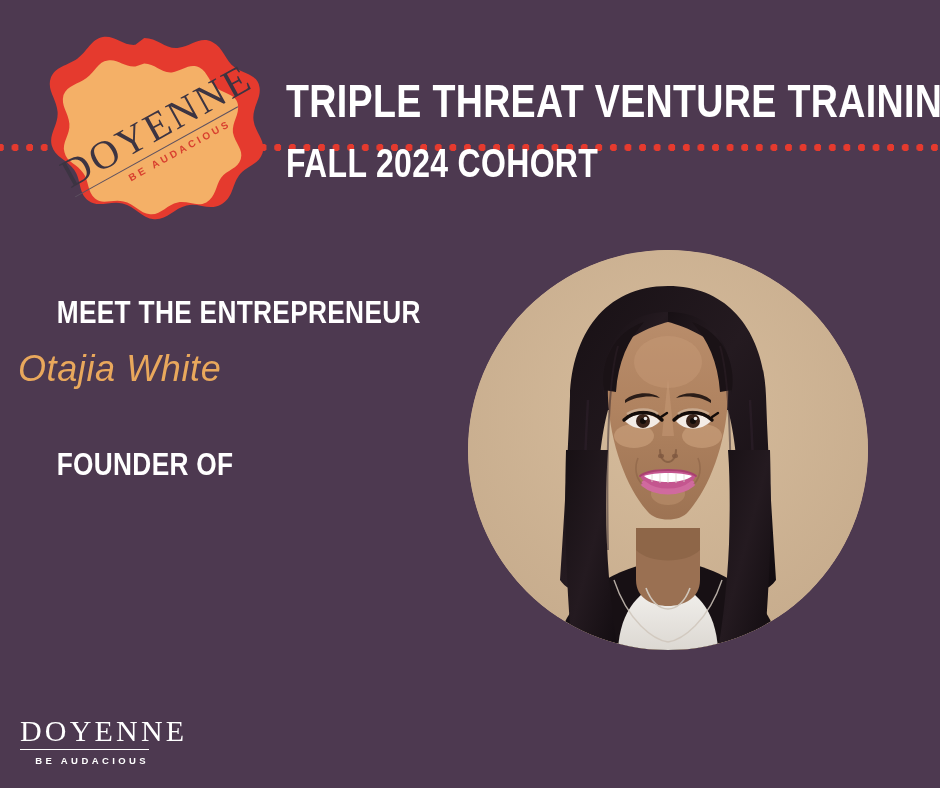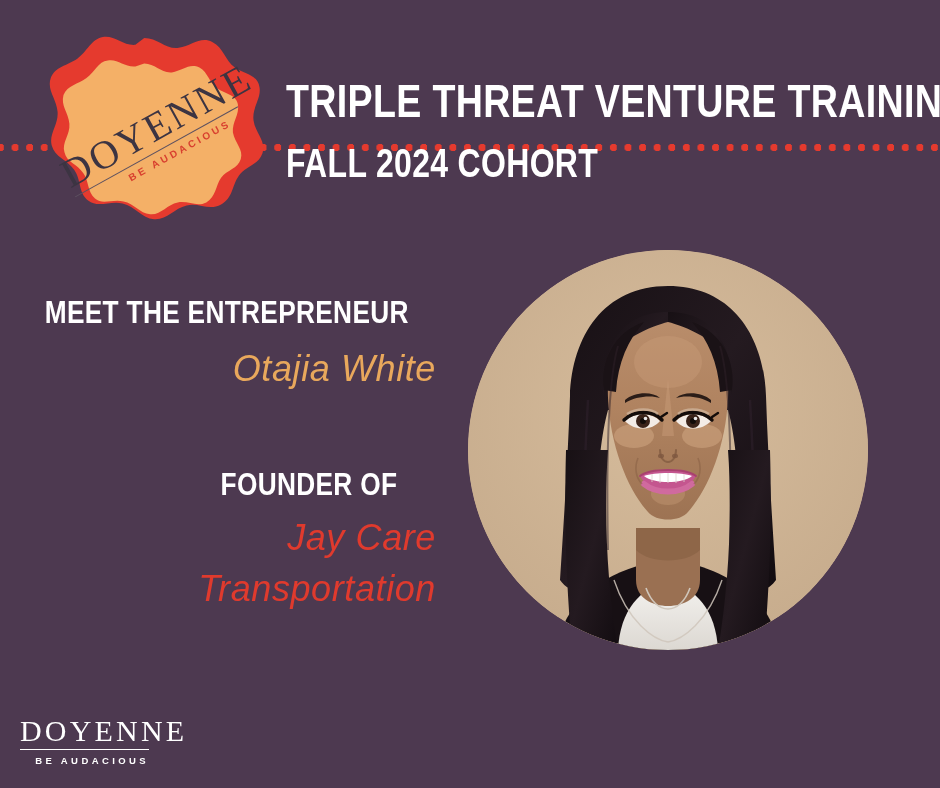--- a/index.html
+++ b/index.html
@@ -107,24 +107,24 @@
     color: #ffffff;
     margin-top: 19px;
     transform: scaleX(0.80);
     transform-origin: left center;
     white-space: nowrap;
   }
 
   
   .info-block {
     position: absolute;
-    left: 6px;
+    left: 18px;
     top: 296px;
     width: 430px;
-    text-align: right;
+    text-align: left;
     z-index: 4;
   }
   .kicker {
     font-family: "Liberation Sans Narrow", "Liberation Sans", sans-serif;
     font-weight: bold;
     font-size: 32px;
     color: #ffffff;
     letter-spacing: 0.4px;
     line-height: 1;
     transform: scaleX(0.82);
@@ -133,21 +133,21 @@
   .name {
     font-family: "Liberation Sans", sans-serif;
     font-style: italic;
     font-weight: normal;
     font-size: 36px;
     color: #e9a85c;
     line-height: 1.28;
     letter-spacing: 0.6px;
     margin-top: 18px;
   }
-  .founder-group { margin-top: 76px; }
+  .founder-group { margin-top: 56px; }
   .company {
     font-family: "Liberation Sans", sans-serif;
     font-style: italic;
     font-weight: normal;
     font-size: 36px;
     color: #e03a2d;
     line-height: 1.42;
     letter-spacing: 0.6px;
     margin-top: 12px;
   }
@@ -263,24 +263,20 @@
     <span class="h1">TRIPLE THREAT VENTURE TRAINING</span>
     <span class="h2">FALL 2024 COHORT</span>
   </div>
 
   <div class="info-block">
     <div class="kicker">MEET THE ENTREPRENEUR</div>
     <div class="name">Otajia White</div>
 
     <div class="founder-group">
       <div class="kicker">FOUNDER OF</div>
-      <div class="company">
-        <span>Jay Care</span>
-        <span>Transportation</span>
-      </div>
     </div>
   </div>
 
   <div class="portrait">
     <svg viewBox="0 0 400 400" xmlns="http://www.w3.org/2000/svg">
       <defs>
         <radialGradient id="bg" cx="50%" cy="40%" r="75%">
           <stop offset="0%" stop-color="#d6bc9c"></stop>
           <stop offset="100%" stop-color="#c4a98a"></stop>
         </radialGradient>

